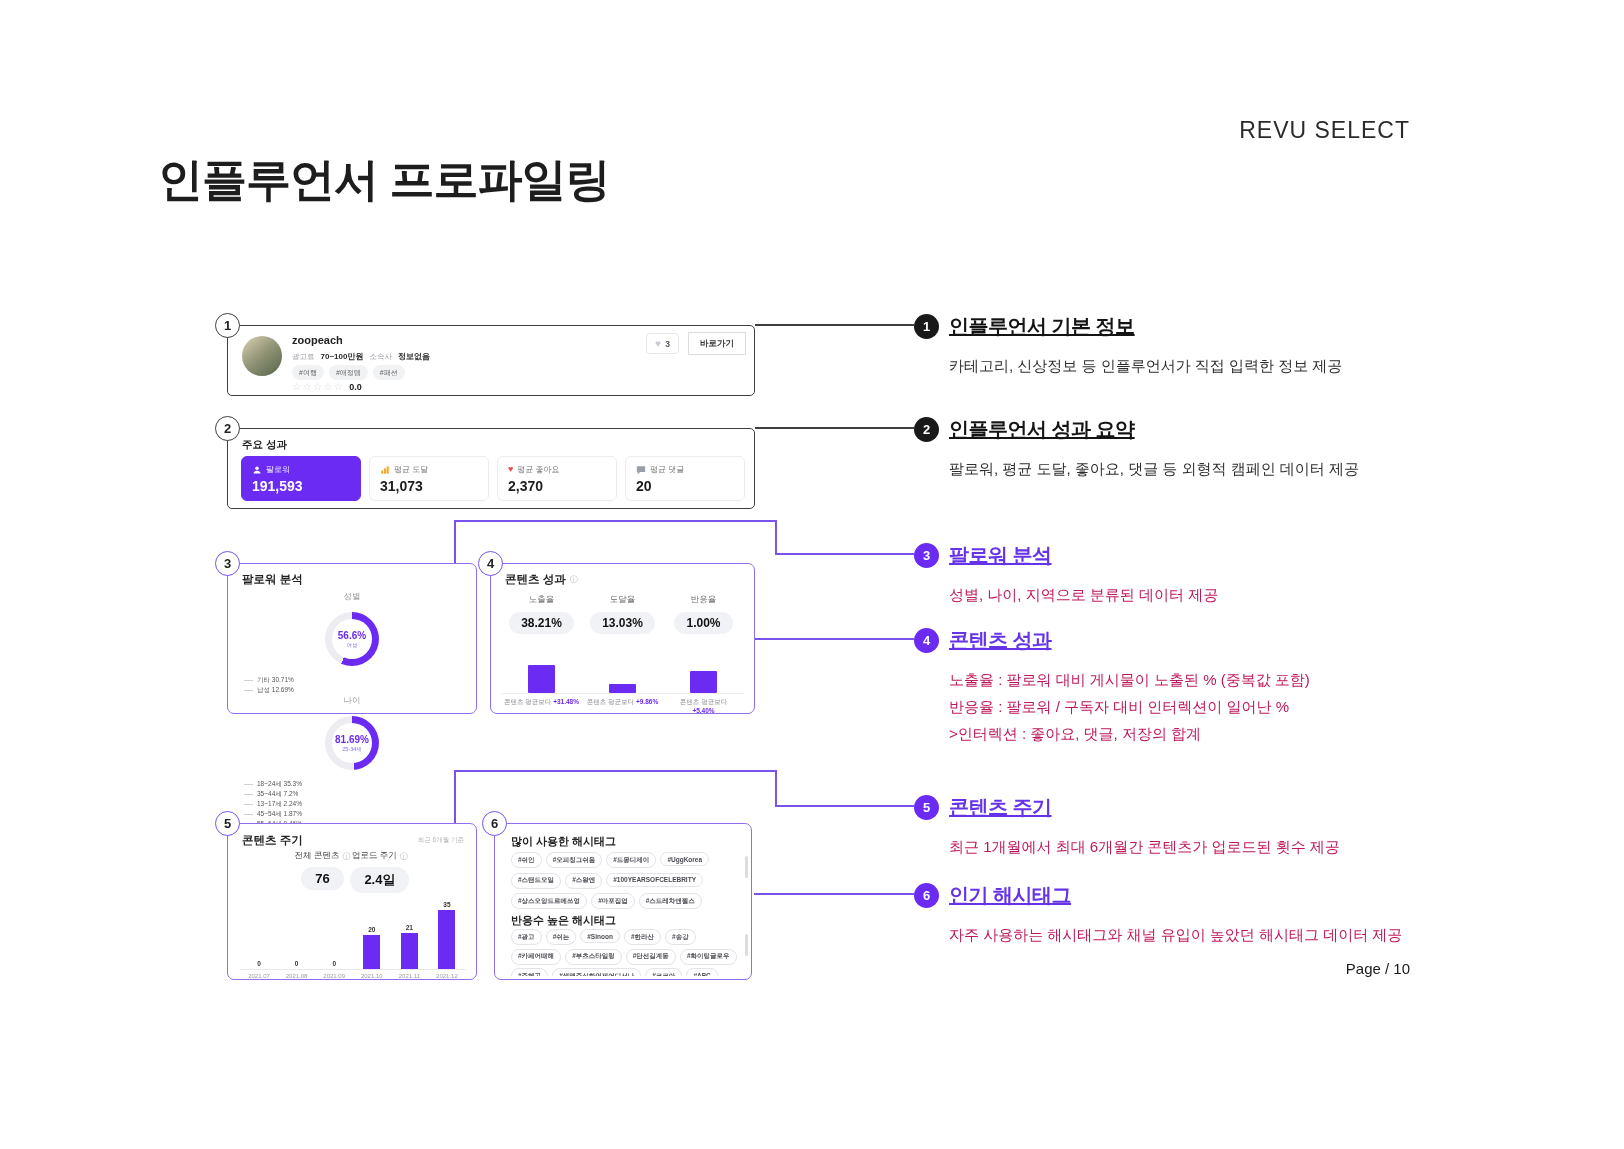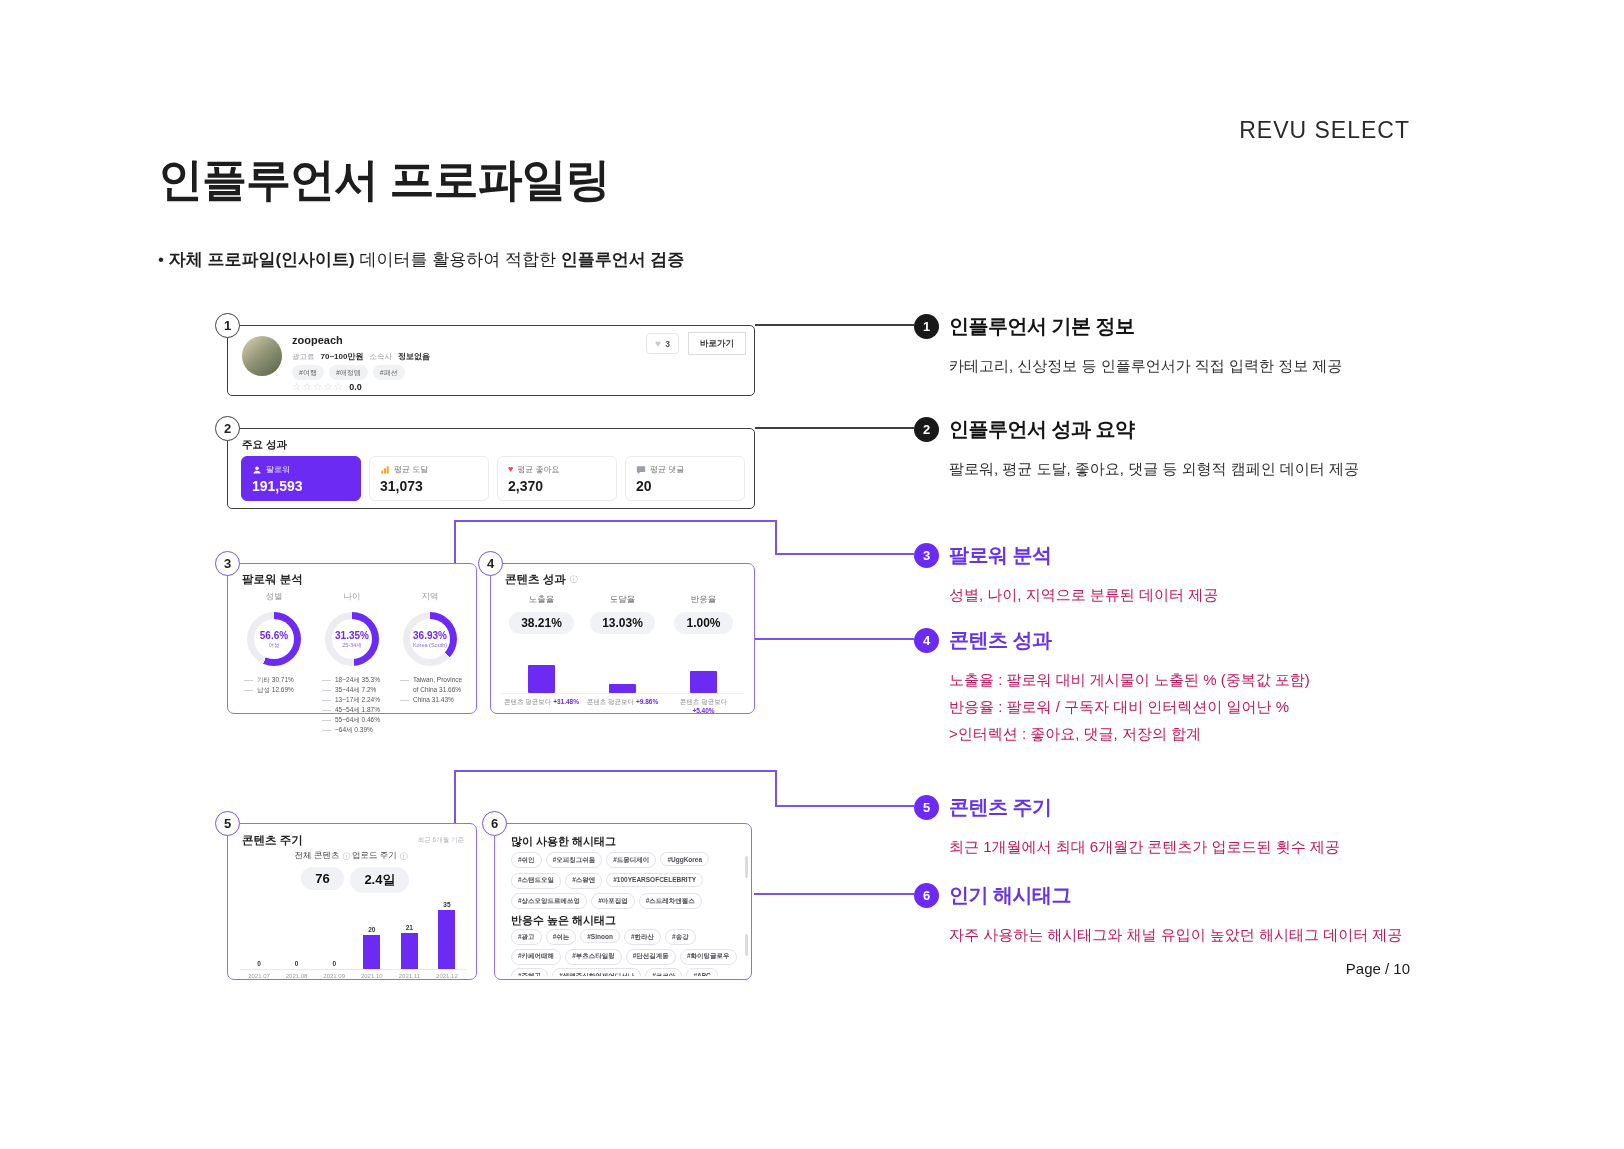--- a/index.html
+++ b/index.html
@@ -23,21 +23,21 @@
   .hline{height:1.6px;}
   .vline{width:1.6px;}
   .line-dark{background:#3f3f3f;}
   .line-purple{background:#7A52EC;}
 
   .ann{position:absolute;left:914px;width:500px;}
   .ann-head{display:flex;align-items:center;gap:10px;}
   .ann-num{width:25px;height:25px;border-radius:50%;display:flex;align-items:center;justify-content:center;color:#fff;font-size:13px;font-weight:700;flex:0 0 25px;}
   .ann-num.dark{background:#191919;}
   .ann-num.purple{background:#6C2BF2;}
-  .ann-title{font-size:20px;font-weight:700;letter-spacing:-0.5px;}
+  .ann-title{font-size:20px;font-weight:700;letter-spacing:-0.5px;text-decoration:underline;}
   .ann.dark .ann-title{color:#141414;}
   .ann.purple .ann-title{color:#6634E8;}
   .ann-desc{margin:12px 0 0 35px;font-size:15px;line-height:27px;}
   .ann.dark .ann-desc{color:#2e2e2e;}
   .ann.purple .ann-desc{color:#be185d;}
 
   
   .c1-avatar{position:absolute;left:14px;top:10px;width:40px;height:40px;border-radius:50%;background:linear-gradient(140deg,#cdc6a9 10%,#96987a 45%,#5f6b51 90%);}
   .c1-name{position:absolute;left:64px;top:8px;font-size:11px;font-weight:700;color:#222;}
   .c1-meta{position:absolute;left:64px;top:25px;display:flex;gap:6px;align-items:baseline;}
@@ -62,21 +62,21 @@
   .tile-top{display:flex;align-items:center;gap:4px;font-size:8px;color:#777;}
   .tile.primary .tile-top{color:rgba(255,255,255,.92);}
   .tile-icon{width:10px;height:10px;display:inline-flex;}
   .tile-icon svg{width:10px;height:10px;}
   .tile-val{margin-top:3px;font-size:14px;font-weight:700;color:#1c1c1c;}
   .tile.primary .tile-val{color:#fff;}
   .heart-g{color:#F0484E;font-size:9px;line-height:9px;}
 
   
   .c3-title{position:absolute;left:14px;top:8px;font-size:11.5px;font-weight:700;color:#222;}
-  .donut-grid{position:absolute;left:8px;right:8px;top:27px;display:grid;grid-template-columns:1fr 1fr 1fr;column-gap:2px;}
+  .donut-grid{position:absolute;left:8px;right:8px;top:27px;display:grid;grid-template-columns:1fr;column-gap:2px;}
   .dcol{display:flex;flex-direction:column;align-items:center;}
   .dhead{font-size:8.5px;color:#999;margin-bottom:9px;}
   .donut{width:54px;height:54px;border-radius:50%;background:conic-gradient(#6C2BF2 calc(var(--pct)*1%), #ECECF1 0);position:relative;}
   .donut-hole{position:absolute;inset:7px;background:#fff;border-radius:50%;display:flex;flex-direction:column;align-items:center;justify-content:center;}
   .donut-pct{font-size:10px;font-weight:700;color:#6C2BF2;}
   .donut-label{font-size:5.5px;color:#8a6cf0;margin-top:1px;}
   .legend{margin-top:9px;width:100%;padding-left:8px;padding-right:2px;}
   .lg-item{position:relative;padding-left:13px;font-size:6.5px;line-height:10px;color:#555;}
   .lg-dash{position:absolute;left:0;top:4.5px;width:9px;height:1px;background:#CFCFD6;}
 
@@ -115,21 +115,20 @@
   .chip{border:1px solid #E3E3E8;border-radius:9px;padding:2.5px 6px;font-size:6.5px;color:#4a4a52;font-weight:600;background:#fff;white-space:nowrap;height:max-content;}
   .scrollbar{position:absolute;width:3px;border-radius:2px;background:#DBDBE2;right:3px;}
 </style>
 </head>
 <body>
 
 <div class="canvas">
 
   <div class="brand">REVU SELECT</div>
   <h1 class="title">인플루언서 프로파일링</h1>
-  <div class="bullet"><span>•</span> <b>자체 프로파일(인사이트)</b><span> 데이터를 활용하여 적합한 </span><b>인플루언서 검증</b></div>
 
   <div class="hline line-dark" style="left:755px;top:324px;width:159px;"></div>
   <div class="hline line-dark" style="left:755px;top:427px;width:159px;"></div>
   <div class="vline line-purple" style="left:454px;top:520px;height:44px;"></div>
   <div class="hline line-purple" style="left:454px;top:520px;width:322px;"></div>
   <div class="vline line-purple" style="left:775px;top:520px;height:34px;"></div>
   <div class="hline line-purple" style="left:775px;top:553px;width:139px;"></div>
   <div class="hline line-purple" style="left:755px;top:638px;width:159px;"></div>
   <div class="vline line-purple" style="left:454px;top:770px;height:54px;"></div>
   <div class="hline line-purple" style="left:454px;top:770px;width:322px;"></div>
@@ -227,21 +226,21 @@
         </div>
         <div class="legend">
           <div class="lg-item"><span class="lg-dash"></span><span>기타</span> <span>30.71%</span></div>
           <div class="lg-item"><span class="lg-dash"></span><span>남성</span> <span>12.69%</span></div>
         </div>
       </div>
       <div class="dcol">
         <div class="dhead">나이</div>
         <div class="donut" style="--pct: 48.55;">
           <div class="donut-hole">
-              <span class="donut-pct">31.35%</span>
+              <span class="donut-pct">81.69%</span>
               <span class="donut-label">25-34세</span>
             </div>
         </div>
         <div class="legend">
           <div class="lg-item"><span class="lg-dash"></span><span>18~24세</span> <span>35.3%</span></div>
           <div class="lg-item"><span class="lg-dash"></span><span>35~44세</span> <span>7.2%</span></div>
           <div class="lg-item"><span class="lg-dash"></span><span>13~17세</span> <span>2.24%</span></div>
           <div class="lg-item"><span class="lg-dash"></span><span>45~54세</span> <span>1.87%</span></div>
           <div class="lg-item"><span class="lg-dash"></span><span>55~64세</span> <span>0.46%</span></div>
           <div class="lg-item"><span class="lg-dash"></span><span>~64세</span> <span>0.39%</span></div>

